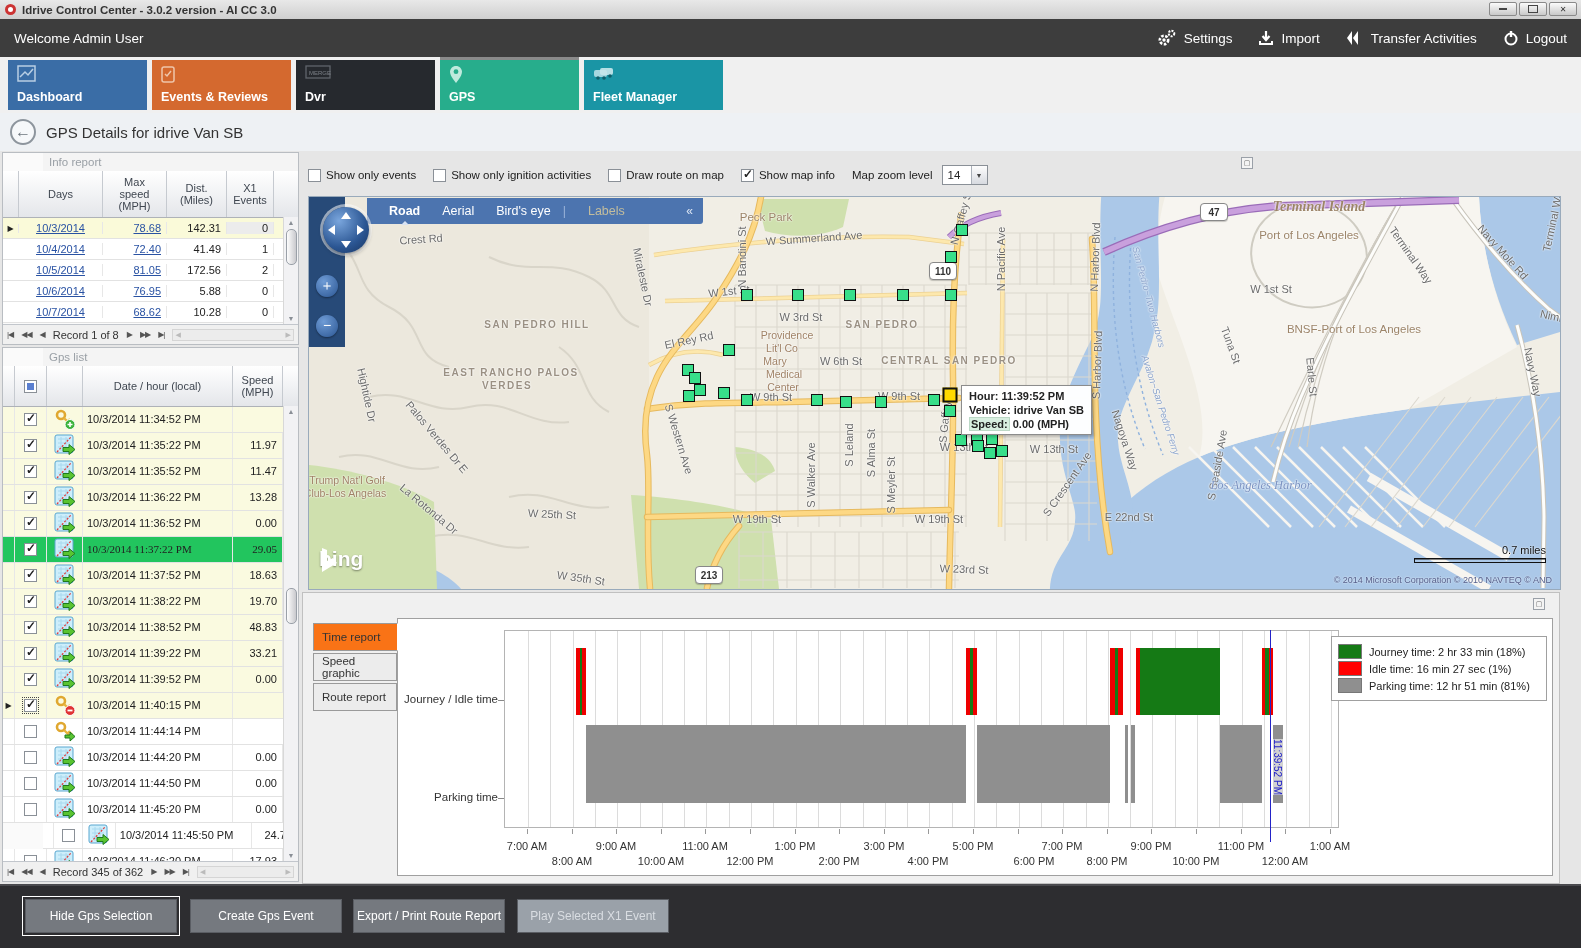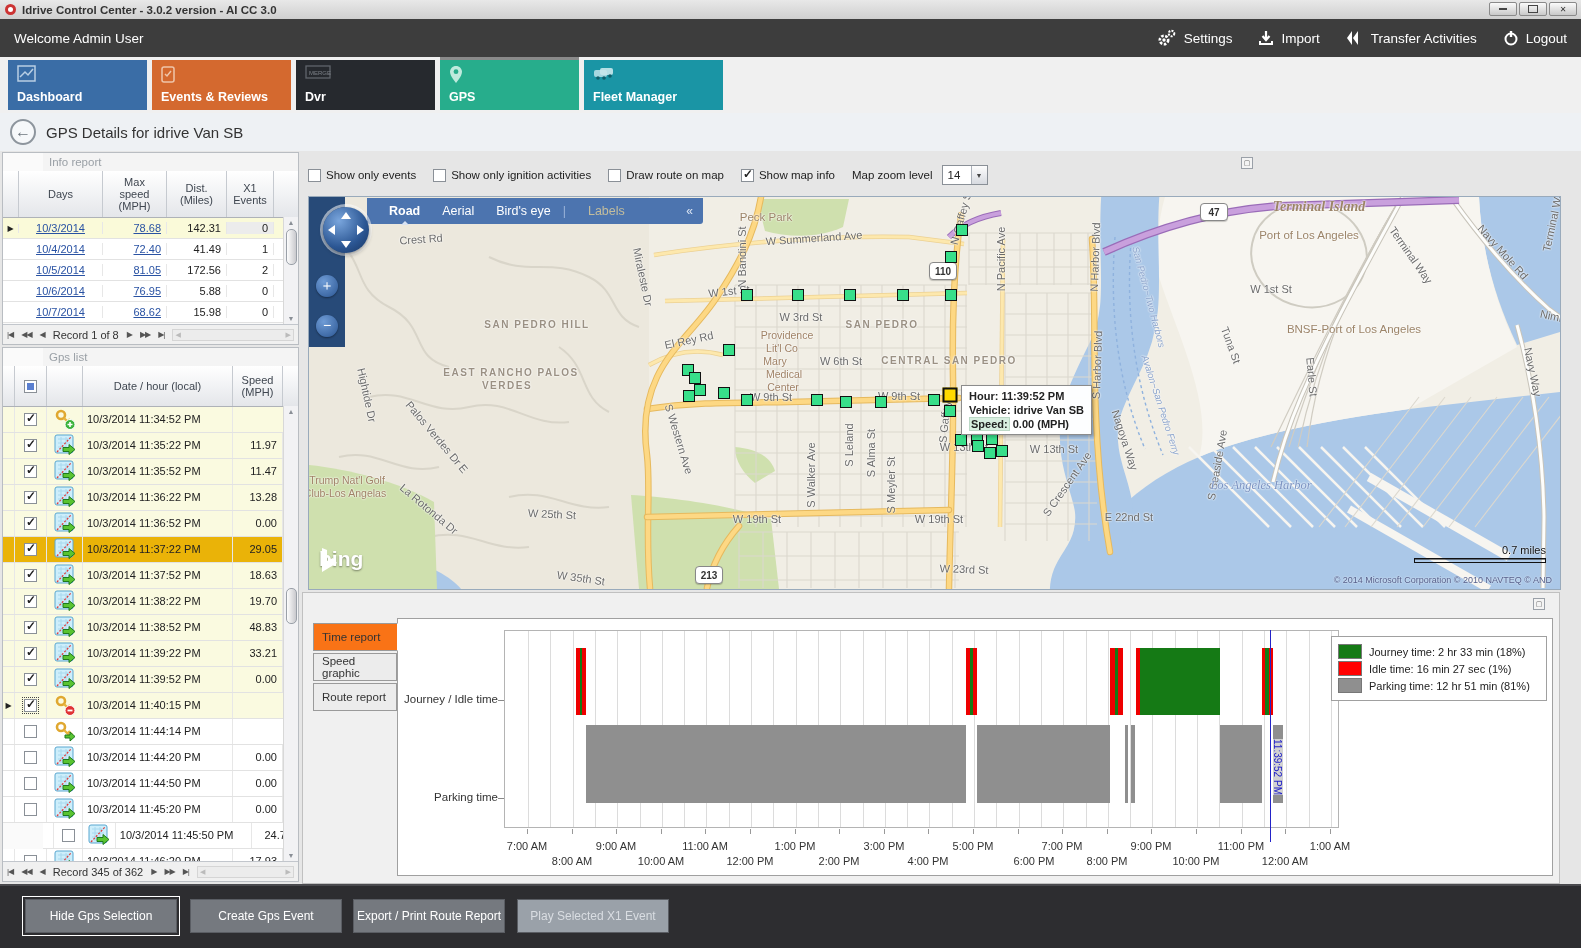--- a/index.html
+++ b/index.html
@@ -287,21 +287,21 @@
             <div class="td ind" style="width: 16px;"></div>
             <div class="td" style="width: 84px; text-align: center;"><span class="lnk">10/6/2014</span></div>
             <div class="td num" style="width: 64px;"><span class="lnk">76.95</span></div>
             <div class="td num" style="width: 60px;">5.88</div>
             <div class="td num" style="width: 47px;">0</div>
           </div>
           <div class="trow" style="height: 20px;">
             <div class="td ind" style="width: 16px;"></div>
             <div class="td" style="width: 84px; text-align: center;"><span class="lnk">10/7/2014</span></div>
             <div class="td num" style="width: 64px;"><span class="lnk">68.62</span></div>
-            <div class="td num" style="width: 60px;">15.98</div>
+            <div class="td num" style="width: 60px;">10.28</div>
             <div class="td num" style="width: 47px;">0</div>
           </div>
         </div>
       <div class="vscroll" style="top:64px;bottom:20px;">
         <div class="varrow" style="top:2px;">▲</div>
         <div class="vthumb" style="top:12px;"></div>
         <div class="varrow" style="bottom:2px;">▼</div>
       </div>
       <div class="pager">
         <span class="vcr">|◀</span>
@@ -402,21 +402,21 @@
               <span><svg width="22" height="22">
                   <rect x="1" y="1" width="18" height="18" rx="2" fill="#cdeefb" stroke="#5aa7d0"></rect>
                   <path d="M4,5 L16,5 M4,9 L16,9 M4,13 L12,13 M7,3 L7,17 M12,3 L12,17" stroke="#a8d8ee" stroke-width="1"></path>
                   <path d="M3,18 L17,3" stroke="#e04040" stroke-width="1.3" stroke-dasharray="2 1.6"></path>
                   <path d="M9,13.5 L15,13.5 L15,10.5 L21,15.5 L15,20.5 L15,17.5 L9,17.5 Z" fill="#59c431" stroke="#1e7a1e" stroke-width="1"></path>
                 </svg></span>
             </div>
             <div class="td" style="width: 150px; line-height: 25px; padding-left: 4px;">10/3/2014 11:36:52 PM</div>
             <div class="td num" style="width: 50px; line-height: 25px;">0.00</div>
           </div>
-          <div class="trow" style="height: 25px; background: #eab308;">
+          <div class="trow" style="height: 25px; background: #22c55e; font-family: Liberation Serif, serif;">
             <div class="td ind" style="width: 12px; height: 25px;"></div>
             <div class="td" style="width: 32px; height: 25px; display: flex; align-items: center; justify-content: center; background: inherit;">
               <div class="cb on"></div>
             </div>
             <div class="td" style="width: 36px; height: 25px; display: flex; align-items: center; justify-content: center;">
               <span><svg width="22" height="22">
                   <rect x="1" y="1" width="18" height="18" rx="2" fill="#cdeefb" stroke="#5aa7d0"></rect>
                   <path d="M4,5 L16,5 M4,9 L16,9 M4,13 L12,13 M7,3 L7,17 M12,3 L12,17" stroke="#a8d8ee" stroke-width="1"></path>
                   <path d="M3,18 L17,3" stroke="#e04040" stroke-width="1.3" stroke-dasharray="2 1.6"></path>
                   <path d="M9,13.5 L15,13.5 L15,10.5 L21,15.5 L15,20.5 L15,17.5 L9,17.5 Z" fill="#59c431" stroke="#1e7a1e" stroke-width="1"></path>

